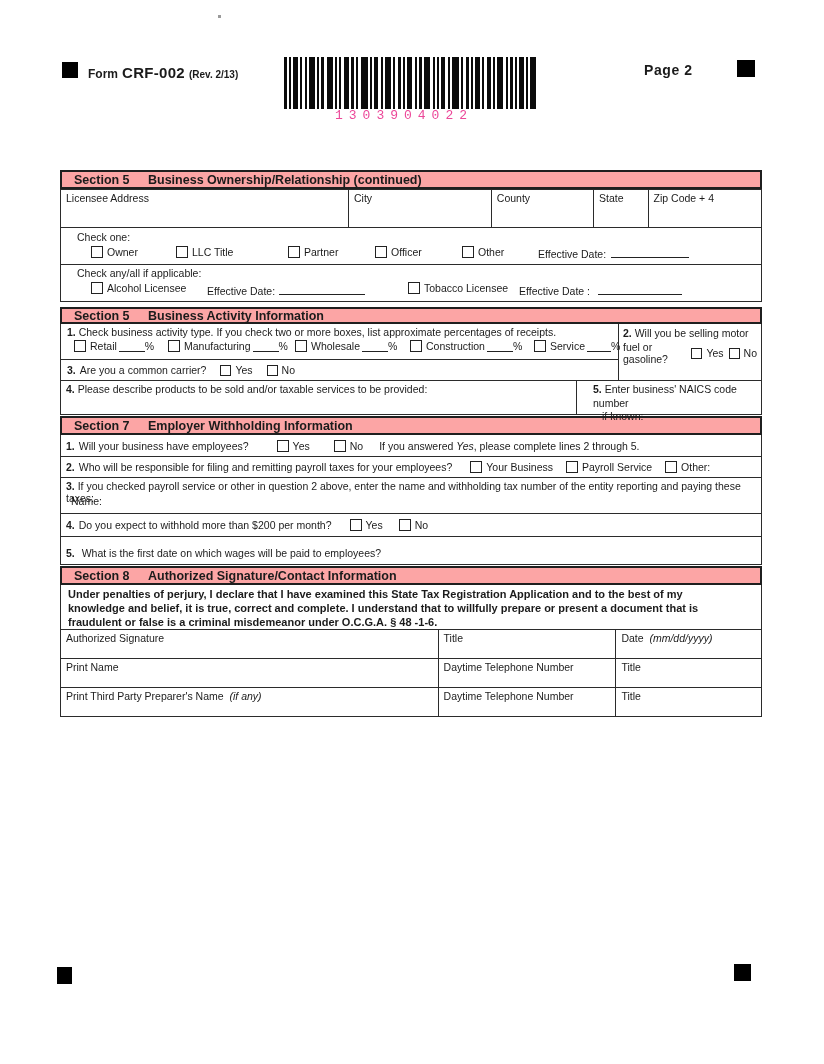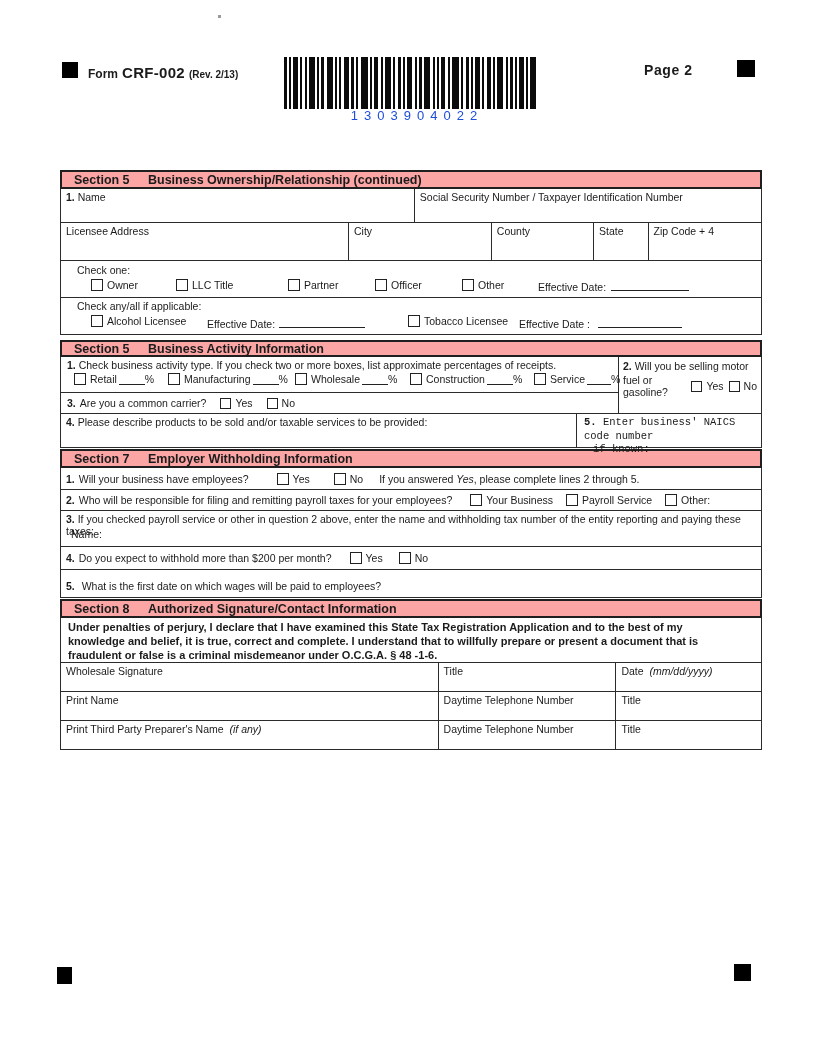--- a/index.html
+++ b/index.html
@@ -20,22 +20,22 @@
   .artifact { position:absolute; left:218px; top:15px; width:3px; height:3px; background:#9a9a9a; }
 
   .form-title { position:absolute; left:88px; top:64px; display:flex; align-items:baseline; white-space:nowrap; }
   .form-title .w1 { font-weight:bold; font-size:12px; margin-right:4px; }
   .form-title .w2 { font-weight:bold; font-size:15px; letter-spacing:0.3px; margin-right:4px; }
   .form-title .w3 { font-weight:bold; font-size:10px; }
   .page-label { position:absolute; left:644px; top:62px; font-weight:bold; font-size:14px; letter-spacing:0.6px; }
 
   .barcode { position:absolute; left:284px; top:57px; width:256px; height:52px; white-space:nowrap; overflow:hidden; font-size:0; }
   .barcode .bar { display:inline-block; height:100%; background:#0b0b0b; }
-  .barcode-digits { position:absolute; left:289px; top:108px; width:256px; text-align:center;
-    font-family:Liberation Sans, sans-serif; font-size:13px; letter-spacing:6px; color:#1d4ed8; }
+  .barcode-digits { position:absolute; left:276px; top:108px; width:256px; text-align:center;
+    font-family:Liberation Mono, monospace; font-size:13px; letter-spacing:6px; color:#ec4899; }
 
   .form { position:absolute; left:60px; top:170px; width:702px; font-size:10.5px; }
   .bold { font-weight:bold; }
   .ital { font-style:italic; }
 
   .sec-header { border:2px solid #1f1f1f; display:flex; align-items:center; font-weight:bold; font-size:12.5px; background:#fca5a5; }
   .sec-header .sec-name { width:86px; padding-left:12px; flex:none; }
   .s5 .sec-header { height:19px; }
   .s6 .sec-header { height:17px; }
   .s7 .sec-header { height:19px; }
@@ -66,21 +66,21 @@
   .s6 { margin-top:5px; }
   .s6-top { display:flex; border-bottom:1.5px solid #2b2b2b; }
   .s6-left { width:557px; flex:none; }
   .s6-right { flex:1; border-left:1.5px solid #2b2b2b; padding:3px 4px; }
   .s6q1 { height:36px; border-bottom:1.5px solid #2b2b2b; padding-top:2px; position:relative; }
   .s6q1 .qtext { padding-left:6px; }
   .s6q1 .opt { position:absolute; top:16px; }
   .s6q3 { height:20px; display:flex; align-items:center; padding-left:6px; }
   .s6-bottom { display:flex; height:33px; }
   .s6q4 { width:515px; flex:none; padding:2px 5px; }
-  .s6q5 { flex:1; border-left:1.5px solid #2b2b2b; padding:2px 7px; line-height:1.3;font-family:Liberation Mono, monospace; }
+  .s6q5 { flex:1; border-left:1.5px solid #2b2b2b; padding:2px 16px; line-height:1.3; }
   .s6q5 .l2 { padding-left:9px; }
 
   
   .s7 { margin-top:1px; }
   .s7l1 { height:21px; display:flex; align-items:center; padding-left:5px; }
   .s7l2 { height:21px; display:flex; align-items:center; padding-left:5px; border-top:1.5px solid #2b2b2b; }
   .s7q3 { border-top:1.5px solid #2b2b2b; }
   .s7q3 .instr { height:17px; padding:2px 5px 0 5px; }
   .s7q3 .nrow { display:flex; height:18px; }
   .s7q3 .nc1 { flex:1; padding-left:10px; }
@@ -124,29 +124,20 @@
   <div class="page-label">Page 2</div>
 
   <div class="form">
 
     <div class="s5">
       <div class="sec-header">
         <span class="sec-name">Section 5</span>
         <span>Business Ownership/Relationship (continued)</span>
       </div>
       <div class="sec-body">
-        <div class="row s5r1">
-          <div class="cell c1">
-            <span class="bold">1.</span>
-            <span>Name</span>
-          </div>
-          <div class="cell c2">
-            <span>Social Security Number / Taxpayer Identification Number</span>
-          </div>
-        </div>
         <div class="row s5r2">
           <div class="cell c ma"><span>Licensee Address</span></div>
           <div class="cell c ci"><span>City</span></div>
           <div class="cell c co"><span>County</span></div>
           <div class="cell c st"><span>State</span></div>
           <div class="cell c zi"><span>Zip Code + 4</span></div>
         </div>
         <div class="s5r3">
           <span class="abs" style="left:16px;top:3px;">Check one:</span>
           <span class="abs cbitem" style="left:30px;top:18px;">
@@ -349,21 +340,21 @@
         <span class="sec-name">Section 8</span>
         <span>Authorized Signature/Contact Information</span>
       </div>
       <div class="s8-decl">
         <div>Under penalties of perjury, I declare that I have examined this State Tax Registration Application  and to the best of my</div>
         <div>knowledge and belief, it is true, correct and complete.   I understand that to willfully prepare or present a document that is</div>
         <div>fraudulent or false is a criminal misdemeanor under O.C.G.A. § 48 -1-6.</div>
       </div>
       <div class="s8-table">
         <div class="s8-row">
-          <div class="cell c1"><span>Wholesale Signature</span></div>
+          <div class="cell c1"><span>Authorized Signature</span></div>
           <div class="cell c2"><span>Title</span></div>
           <div class="cell c3">
             <span>Date</span>&nbsp;
             <span class="ital">(mm/dd/yyyy)</span>
           </div>
         </div>
         <div class="s8-row">
           <div class="cell c1"><span>Print Name</span></div>
           <div class="cell c2"><span>Daytime Telephone Number</span></div>
           <div class="cell c3"><span>Title</span></div>

